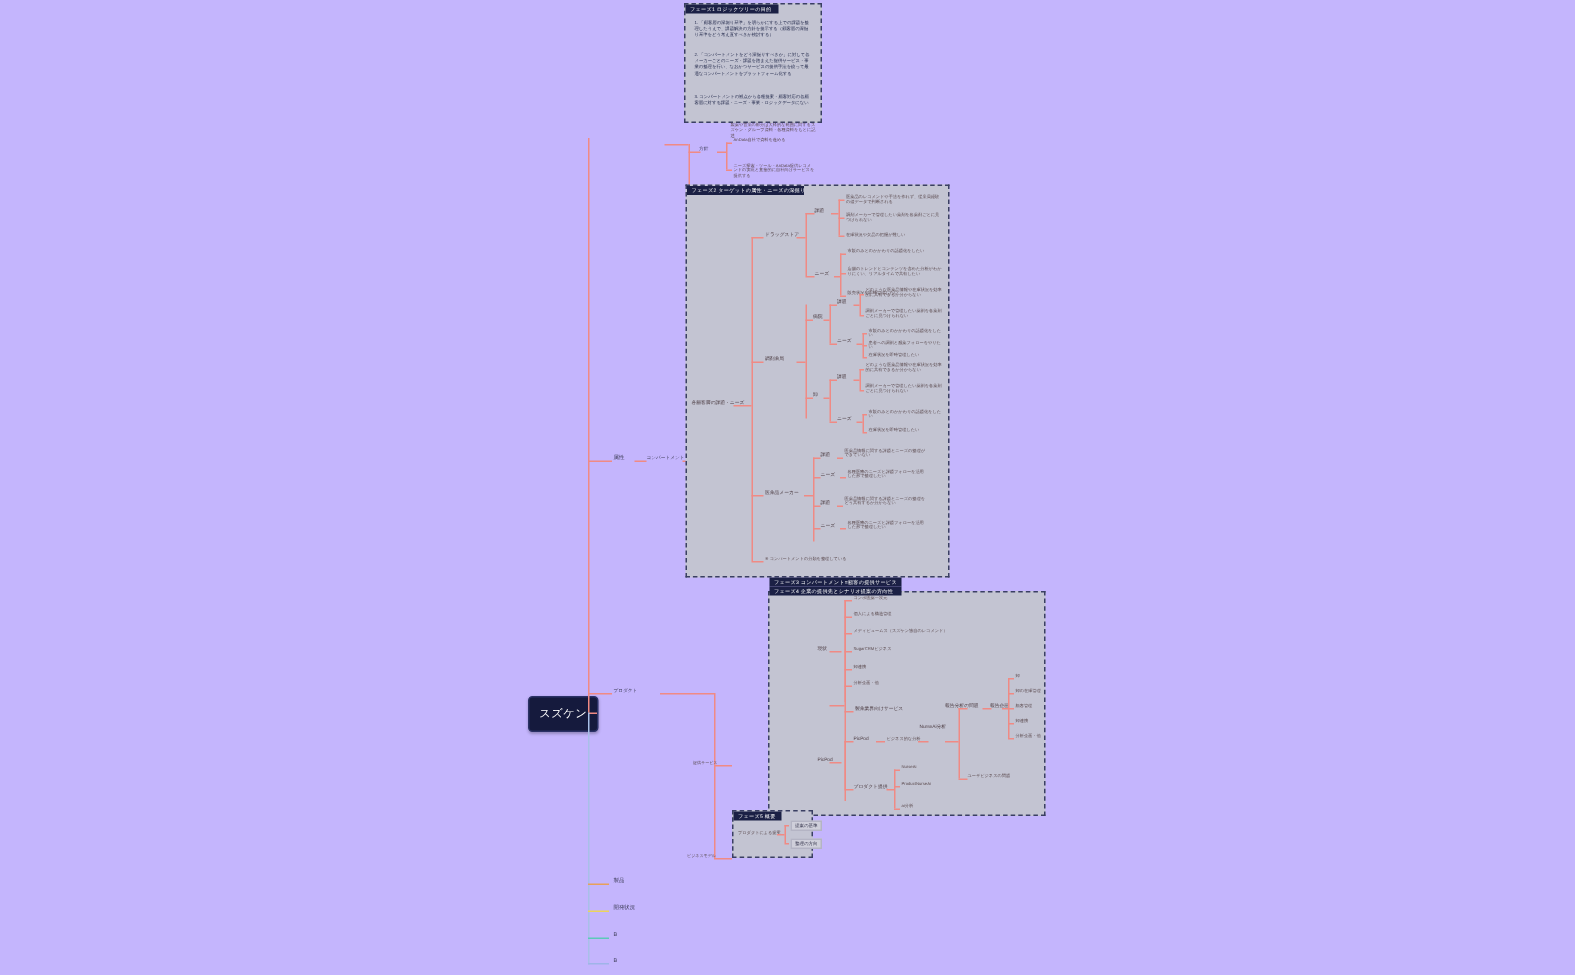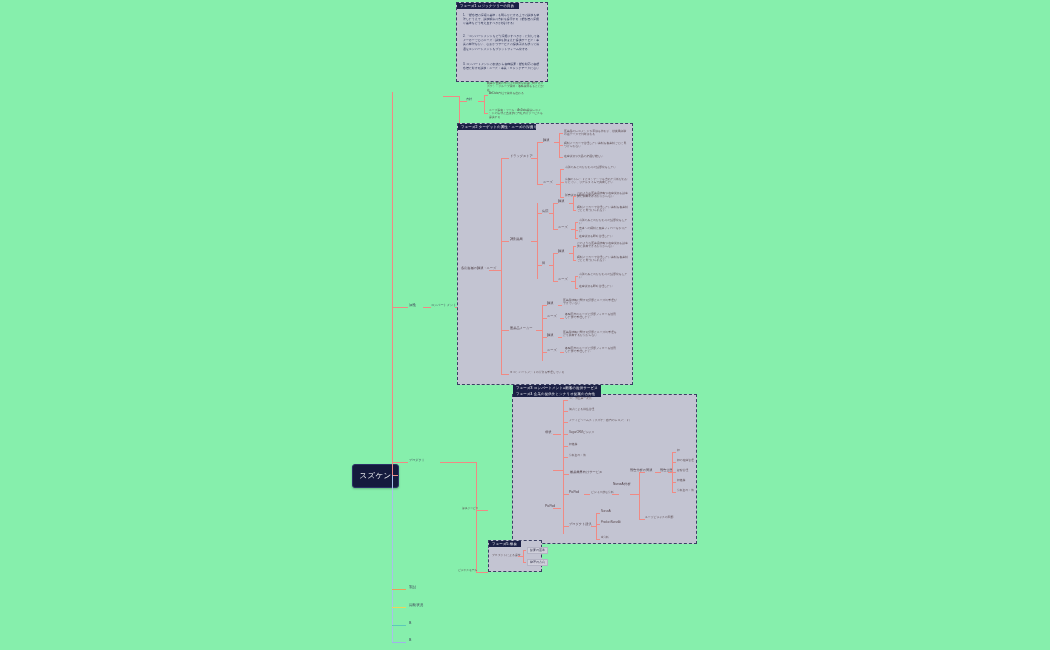--- a/index.html
+++ b/index.html
@@ -1,17 +1,17 @@
 <!DOCTYPE html>
 <html><head>
 <meta charset="utf-8">
 <style>
   html,body{margin:0;padding:0;background:#ffffff;}
   body{width:1050px;height:650px;overflow:hidden;font-family:"Liberation Sans","DejaVu Sans",sans-serif;}
-  #canvas{position:relative;width:1050px;height:650px;background:#86efac;}
+  #canvas{position:relative;width:1050px;height:650px;background:#c4b5fd;}
 
   
   .root-node{
     position:absolute;left:352px;top:464px;width:45px;height:22px;
     background:#151a3d;border:1px solid #2b3166;border-radius:3px;
     display:flex;align-items:center;justify-content:center;
     color:#ffffff;font-size:7.5px;letter-spacing:.3px;
     box-shadow:0 1px 2px rgba(0,0,0,.25);
   }
 

